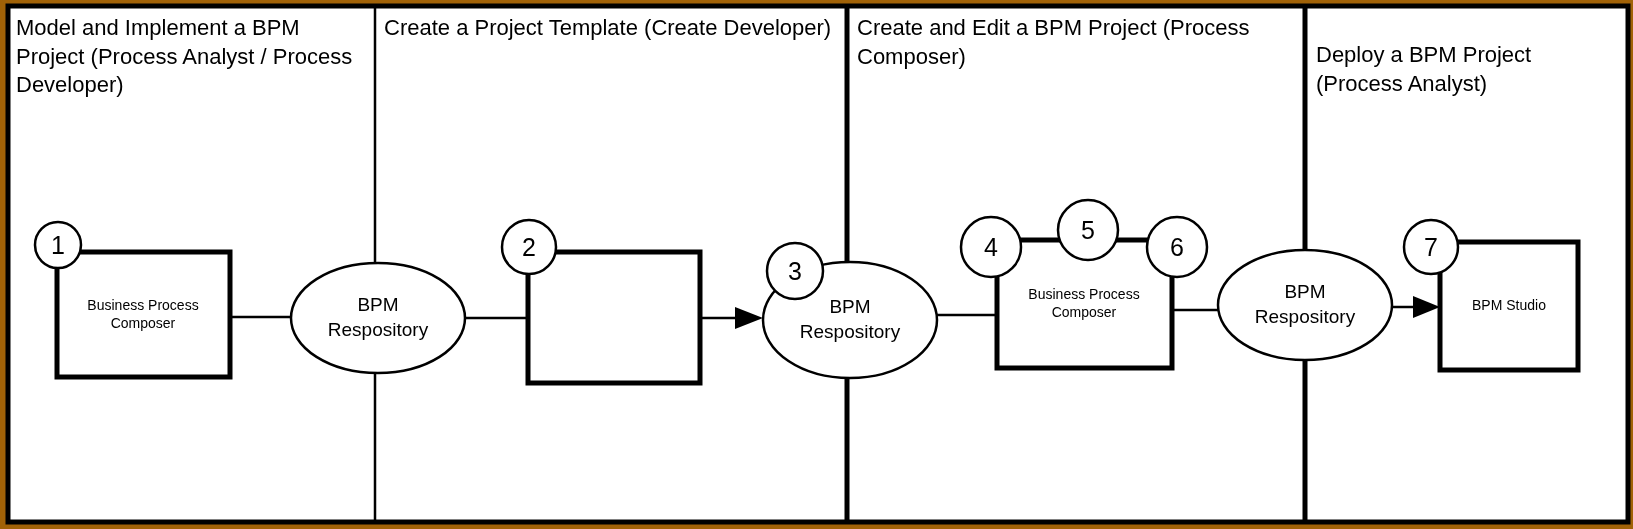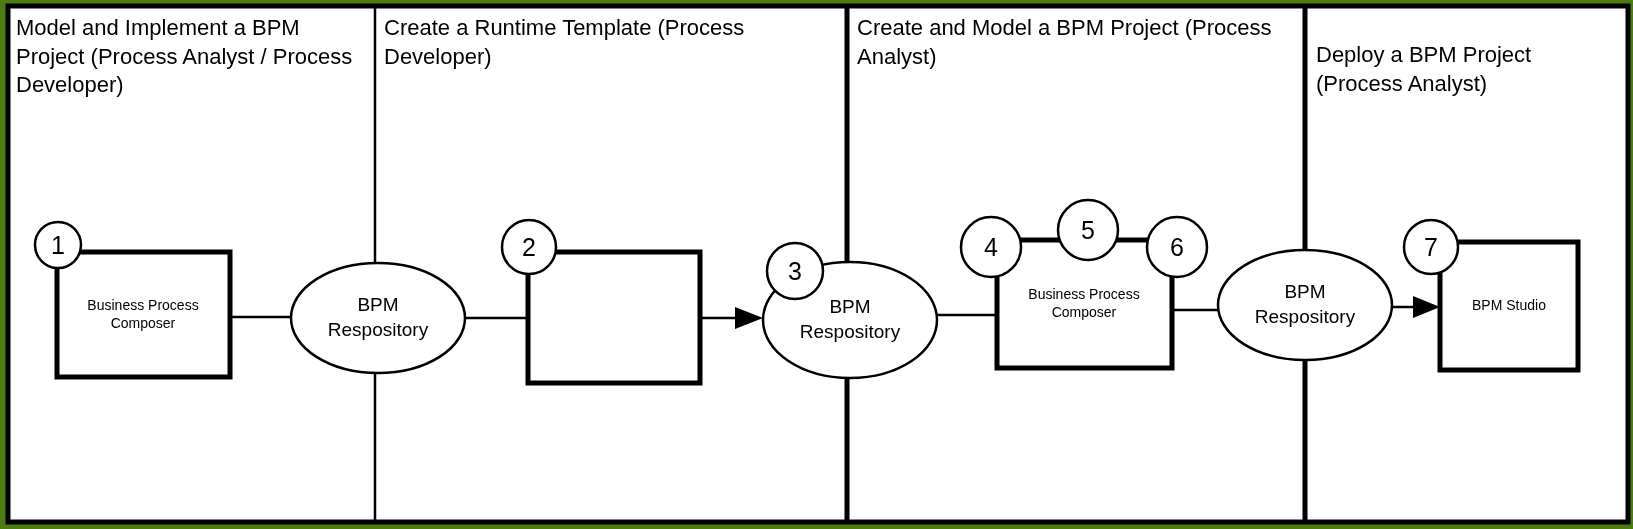--- a/index.html
+++ b/index.html
@@ -1,20 +1,20 @@
 <!DOCTYPE html>
 <html><head>
 <meta charset="utf-8">
 <style>
   html, body { margin: 0; padding: 0; background: #ffffff; }
   #stage {
     position: relative;
     width: 1633px;
     height: 529px;
-    background: #4d7c0f;
+    background: #a16207;
     font-family: "Liberation Sans", sans-serif;
     color: #000000;
     overflow: hidden;
   }
   #diagram-svg { position: absolute; left: 0; top: 0; }
   .overlay {
     position: absolute;
     color: #000000;
     line-height: 1.3;
   }
@@ -81,22 +81,22 @@
     <circle cx="58" cy="245" r="23" fill="#ffffff" stroke="#000000" stroke-width="2.5"></circle>
     <circle cx="529" cy="247" r="27" fill="#ffffff" stroke="#000000" stroke-width="2.5"></circle>
     <circle cx="795" cy="271" r="28" fill="#ffffff" stroke="#000000" stroke-width="2.5"></circle>
     <circle cx="991" cy="247" r="30" fill="#ffffff" stroke="#000000" stroke-width="2.5"></circle>
     <circle cx="1088" cy="230" r="30" fill="#ffffff" stroke="#000000" stroke-width="2.5"></circle>
     <circle cx="1177" cy="247" r="30" fill="#ffffff" stroke="#000000" stroke-width="2.5"></circle>
     <circle cx="1431" cy="247" r="27" fill="#ffffff" stroke="#000000" stroke-width="2.5"></circle>
   </svg>
 
   <div class="overlay lane-header" style="left:16px; top:14px; width:345px;">Model and Implement a BPM Project (Process Analyst / Process Developer)</div>
-  <div class="overlay lane-header" style="left:384px; top:14px; width:450px;">Create a Runtime Template (Process Developer)</div>
-  <div class="overlay lane-header" style="left:857px; top:14px; width:440px;">Create and Model a BPM Project (Process Analyst)</div>
+  <div class="overlay lane-header" style="left:384px; top:14px; width:450px;">Create a Project Template (Create Developer)</div>
+  <div class="overlay lane-header" style="left:857px; top:14px; width:440px;">Create and Edit a BPM Project (Process Composer)</div>
   <div class="overlay lane-header" style="left:1316px; top:14px; width:300px;margin-top:27px;">Deploy a BPM Project (Process Analyst)</div>
 
   <div class="overlay node-label" style="left:83px; top:257px; width:120px; height:115px;">Business Process Composer</div>
   <div class="overlay node-label ellipse-label" style="left:313px; top:268px; width:130px; height:100px;">BPM Respository</div>
   <div class="overlay node-label ellipse-label" style="left:785px; top:270px; width:130px; height:100px;">BPM Respository</div>
   <div class="overlay node-label" style="left:1024px; top:245px; width:120px; height:118px;">Business Process Composer</div>
   <div class="overlay node-label ellipse-label" style="left:1240px; top:255px; width:130px; height:100px;">BPM Respository</div>
   <div class="overlay node-label" style="left:1459px; top:247px; width:100px; height:118px;">BPM Studio</div>
 
   <div class="overlay badge-label" style="left:40px; top:227px; width:36px; height:36px;">1</div>

